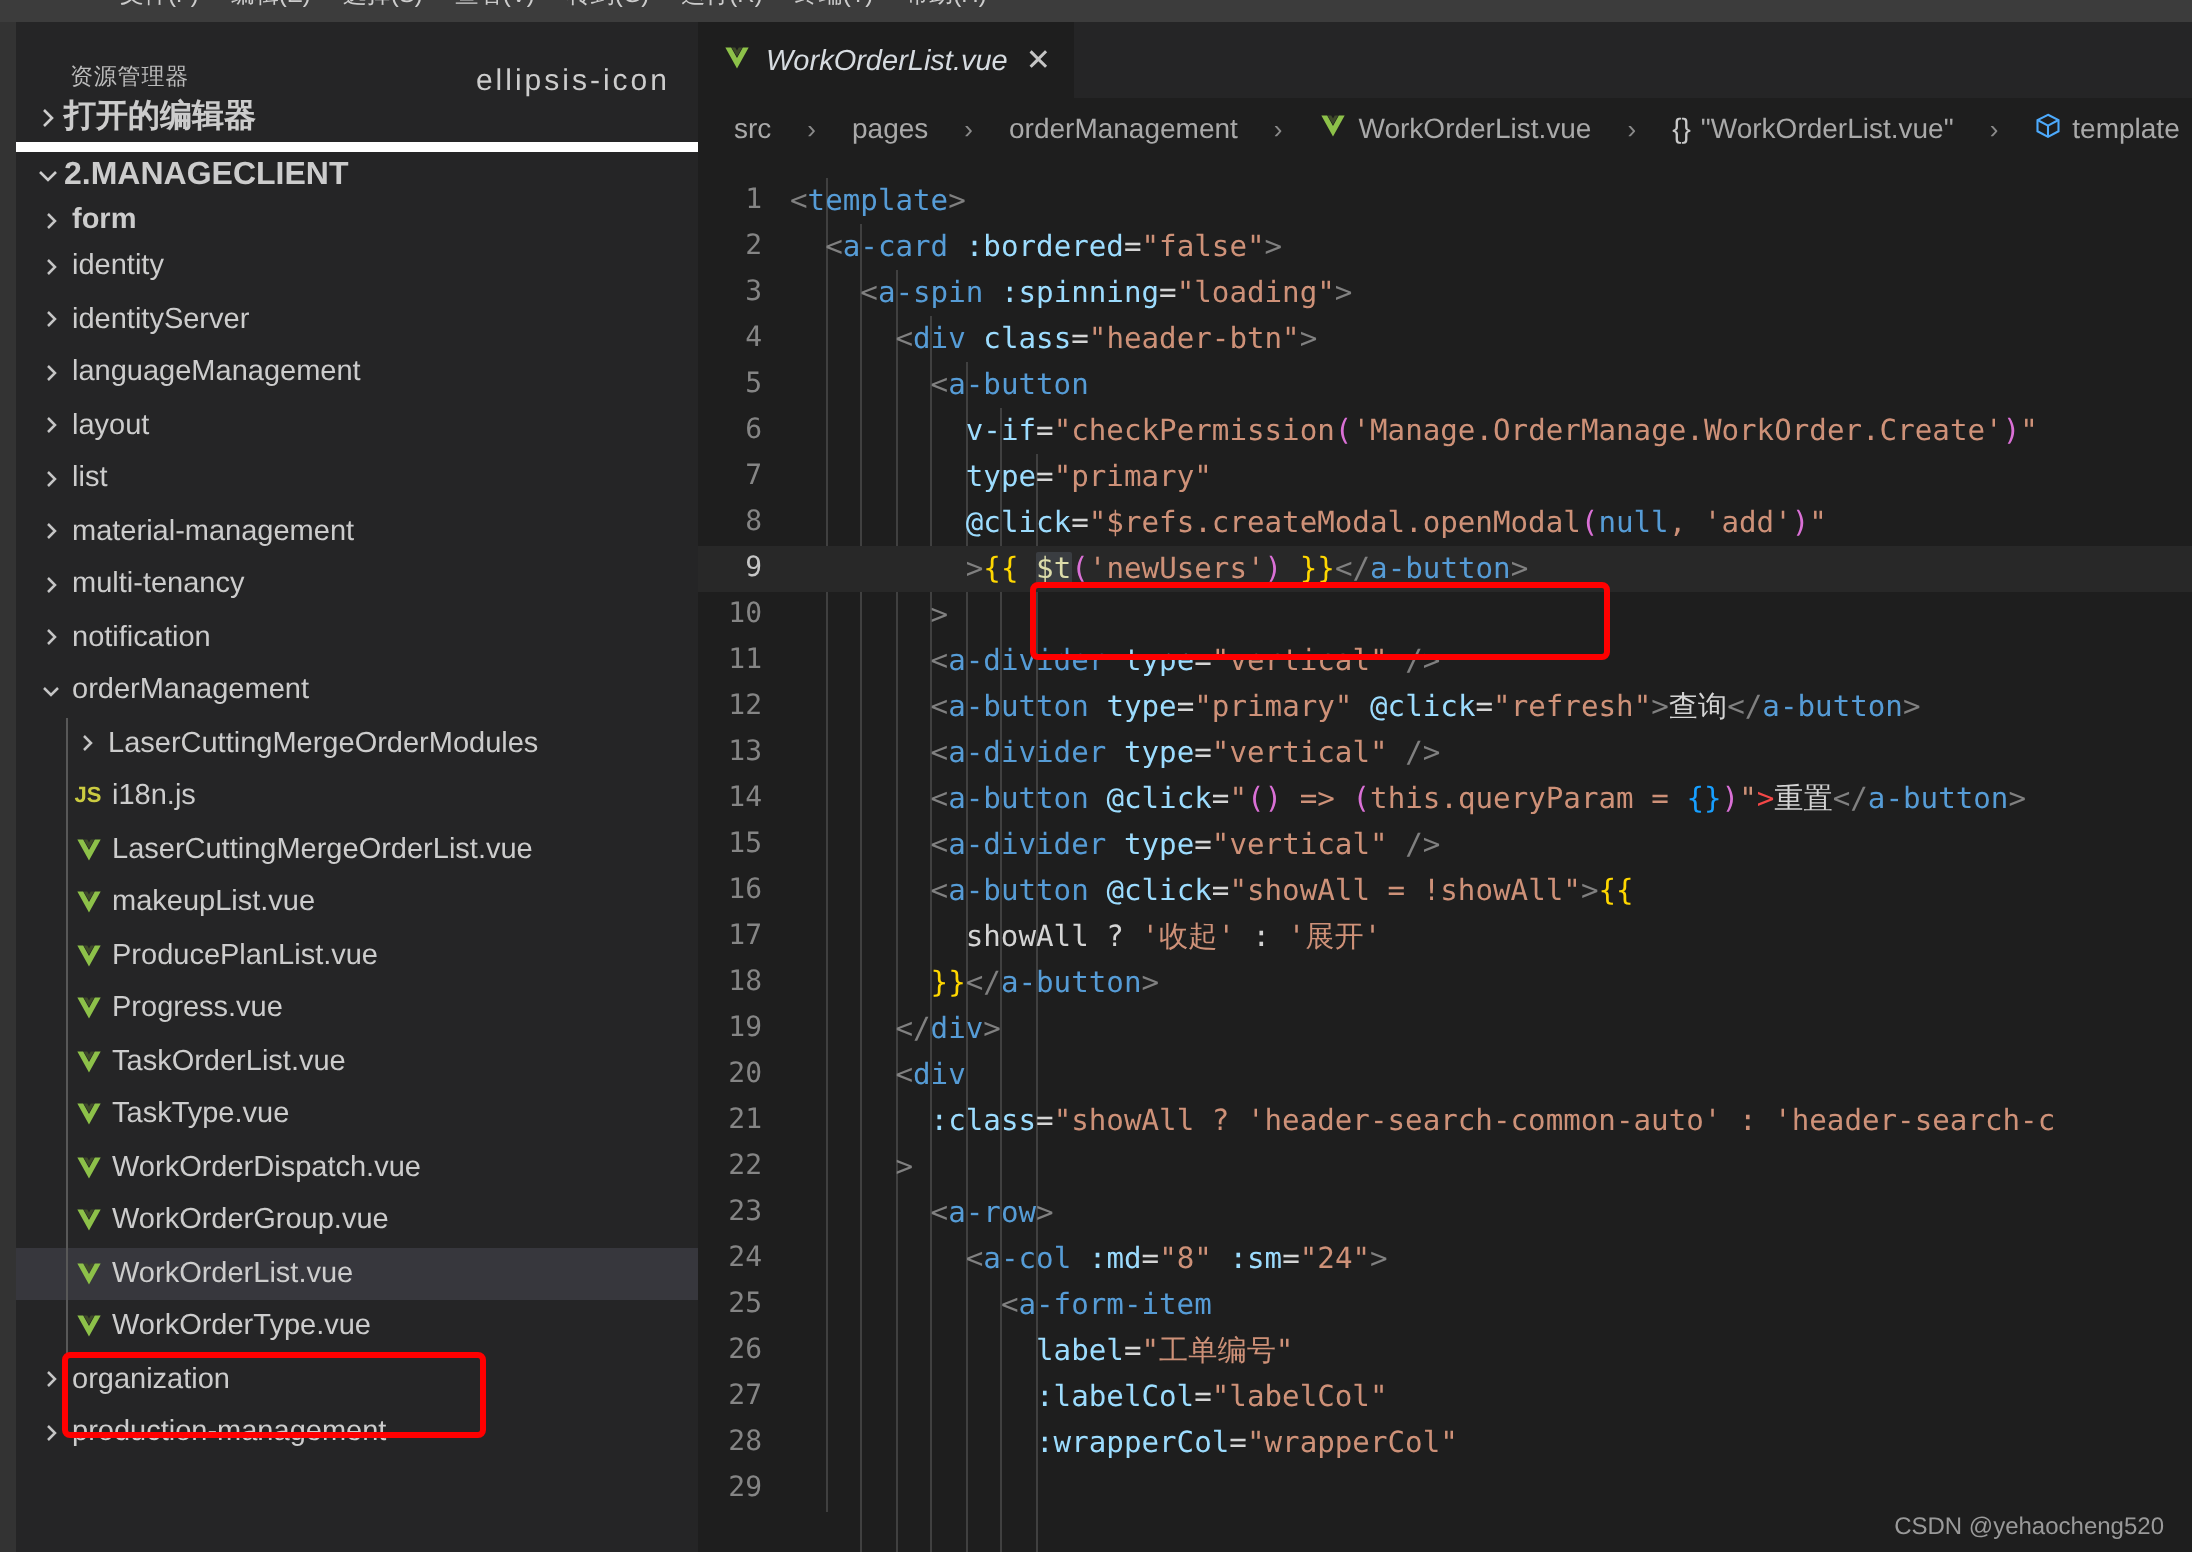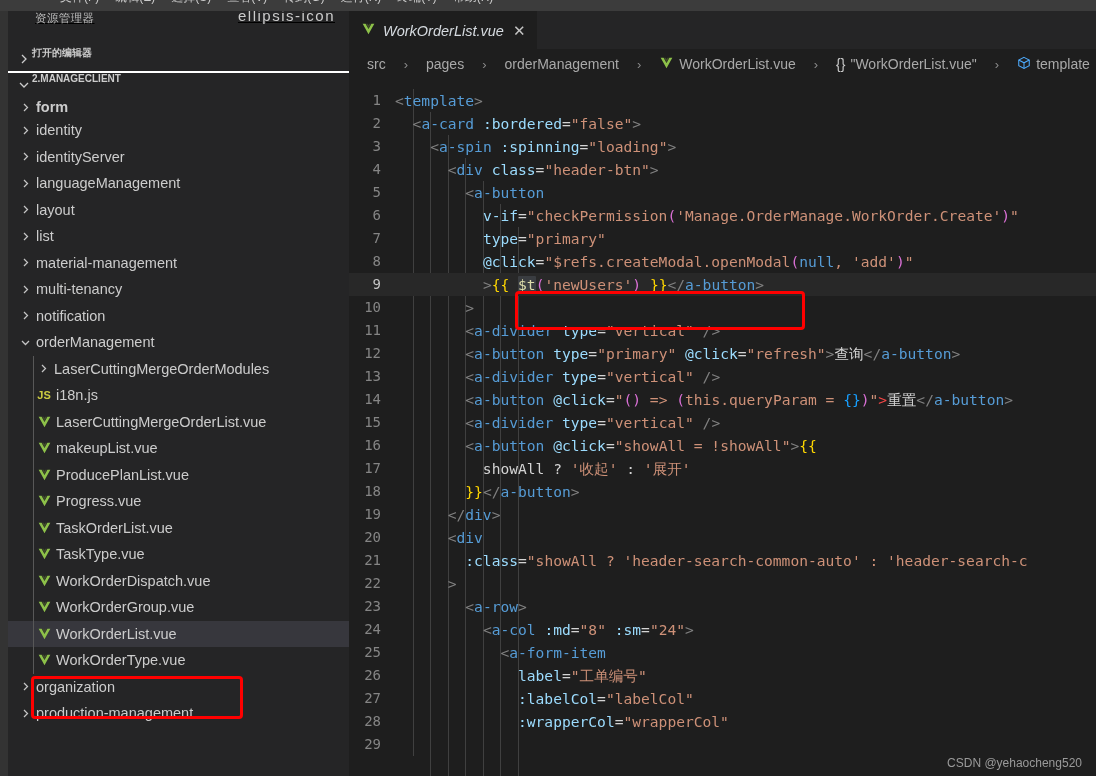--- a/index.html
+++ b/index.html
@@ -63,50 +63,50 @@
     background: #252526;
     flex: 0 0 auto;
     display: flex;
     flex-direction: column;
     position: relative;
     overflow: hidden;
   }
   .sidebar-title-row {
     height: 35px;
     display: flex;
-    align-items: flex-start;
+    align-items: flex-end;
     justify-content: space-between;
     padding: 0 14px 0 27px;
     flex: 0 0 auto;
-    text-decoration: underline;
   }
   .sidebar-title {
     font-size: 11.5px;
     color: #bbbbbb;
     letter-spacing: 0.4px;
   }
   .sidebar-dots {
     color: #cccccc;
     font-size: 15px;
     letter-spacing: 1.5px;
     line-height: 10px;
     cursor: pointer;
   }
   .section-row {
     height: 25px;
     display: flex;
+    align-items: center;
     padding-left: 7px;
-    font-size: 10px;
+    font-size: 16px;
     font-weight: bold;
     color: #cccccc;
     cursor: pointer;
     flex: 0 0 auto;
   }
   .section-row.managed {
-    border-top: 2px solid #ffffff;
+    border-top: 5px solid #ffffff;
     height: 24px;
   }
   .twisty {
     width: 17px;
     display: inline-flex;
     justify-content: center;
     align-items: center;
     color: #cccccc;
     flex: 0 0 auto;
   }

